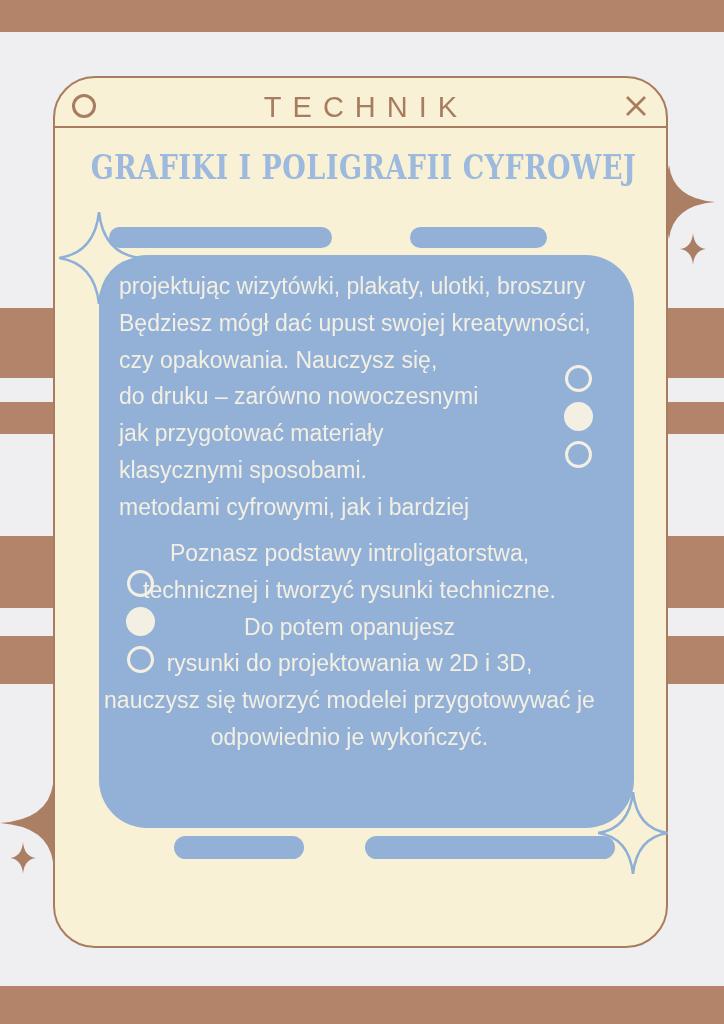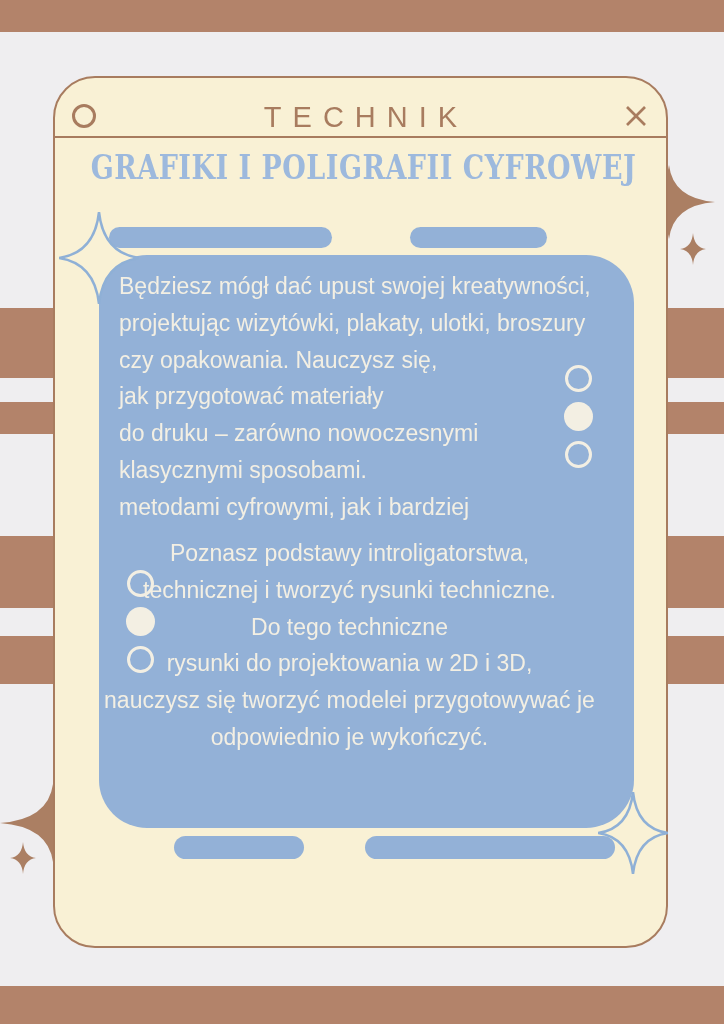--- a/index.html
+++ b/index.html
@@ -9,21 +9,21 @@
   
   .stripe{position:absolute;left:0;width:724px;background:#b3836a;z-index:1;}
 
   
   .deco{position:absolute;z-index:2;}
 
   
   .window{position:absolute;left:53px;top:76px;width:615px;height:872px;
           background:#f9f1d5;border:2.5px solid #a87c5f;border-radius:42px;
           box-sizing:border-box;z-index:3;}
-  .titlebar{position:absolute;left:0;top:18px;right:0;height:40px;
+  .titlebar{position:absolute;left:0;top:8px;right:0;height:40px;
             border-bottom:2.5px solid #a87c5f;}
   .tb-circle{position:absolute;left:17px;top:8px;width:24px;height:24px;
              border:3px solid #a87c5f;border-radius:50%;box-sizing:border-box;}
   .tb-title{position:absolute;left:0;right:0;top:5px;text-align:center;
             font-size:29px;color:#a87c5f;letter-spacing:11px;text-indent:11px;
             font-weight:400;}
   .tb-close{position:absolute;left:568px;top:7px;width:26px;height:26px;cursor:pointer;}
 
   .heading{position:absolute;left:14px;right:8px;top:70px;text-align:center;
            font-family:"DejaVu Serif",serif;font-weight:bold;font-size:27px;
@@ -87,37 +87,37 @@
     </div>
 
     <div class="heading">GRAFIKI I POLIGRAFII CYFROWEJ</div>
 
     <div class="pill p-t1"></div>
     <div class="pill p-t2"></div>
 
     <div class="bluebox">
 
       <div class="para para1">
+        <div class="l">projektując wizytówki, plakaty, ulotki, broszury</div>
         <div class="l">Będziesz mógł dać upust swojej kreatywności,</div>
-        <div class="l">projektując wizytówki, plakaty, ulotki, broszury</div>
         <div class="l">czy opakowania. Nauczysz się,</div>
+        <div class="l">do druku – zarówno nowoczesnymi</div>
         <div class="l">jak przygotować materiały</div>
-        <div class="l">do druku – zarówno nowoczesnymi</div>
         <div class="l">klasycznymi sposobami.</div>
         <div class="l">metodami cyfrowymi, jak i bardziej</div>
       </div>
 
       <div class="dot" style="left:466px;top:110px"></div>
       <div class="dot filled" style="left:465px;top:147px"></div>
       <div class="dot" style="left:466px;top:186px"></div>
 
       <div class="para para2">
         <div class="l">Poznasz podstawy introligatorstwa,</div>
         <div class="l">technicznej i tworzyć rysunki techniczne.</div>
-        <div class="l">Do tego techniczne</div>
+        <div class="l">Do potem opanujesz</div>
         <div class="l">rysunki do projektowania w 2D i 3D,</div>
         <div class="l">nauczysz się tworzyć modelei przygotowywać je</div>
         <div class="l">odpowiednio je wykończyć.</div>
       </div>
 
       <div class="dot" style="left:28px;top:315px"></div>
       <div class="dot filled" style="left:27px;top:352px"></div>
       <div class="dot" style="left:28px;top:391px"></div>
 
     </div>

